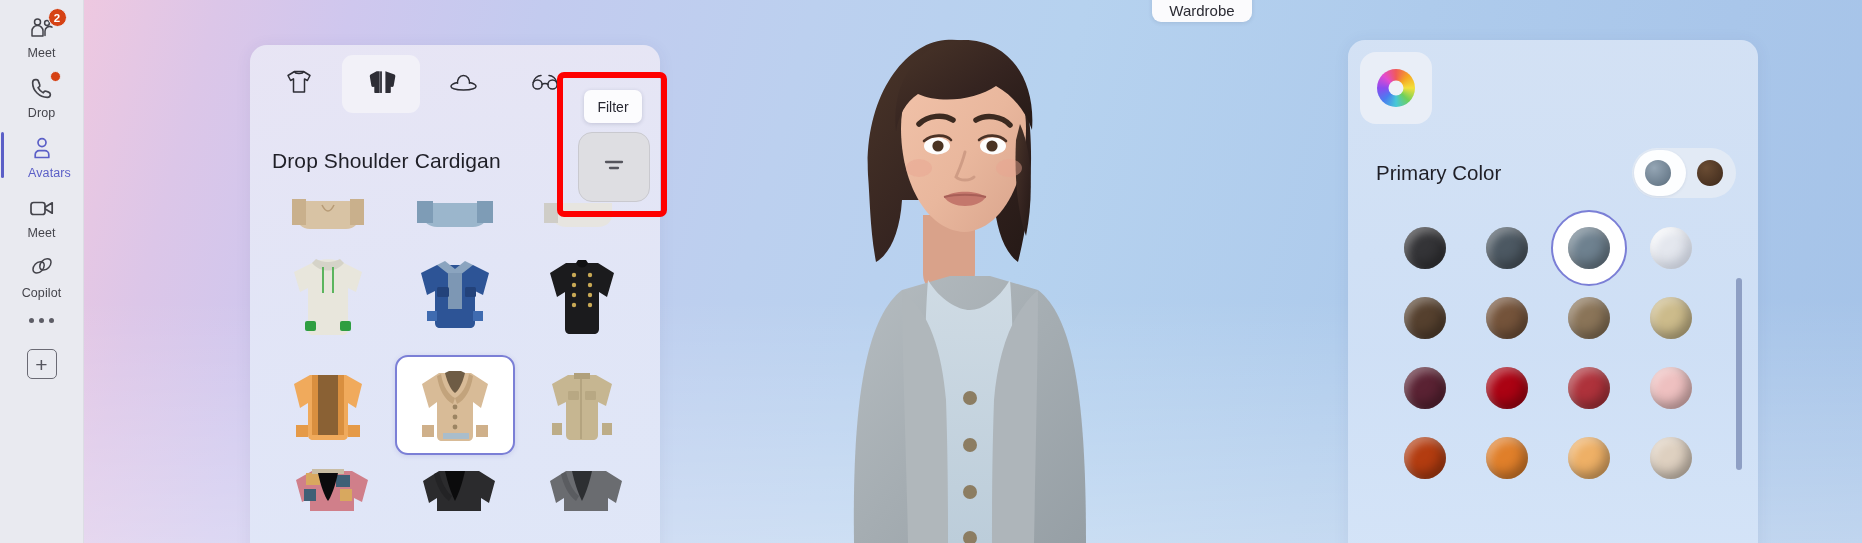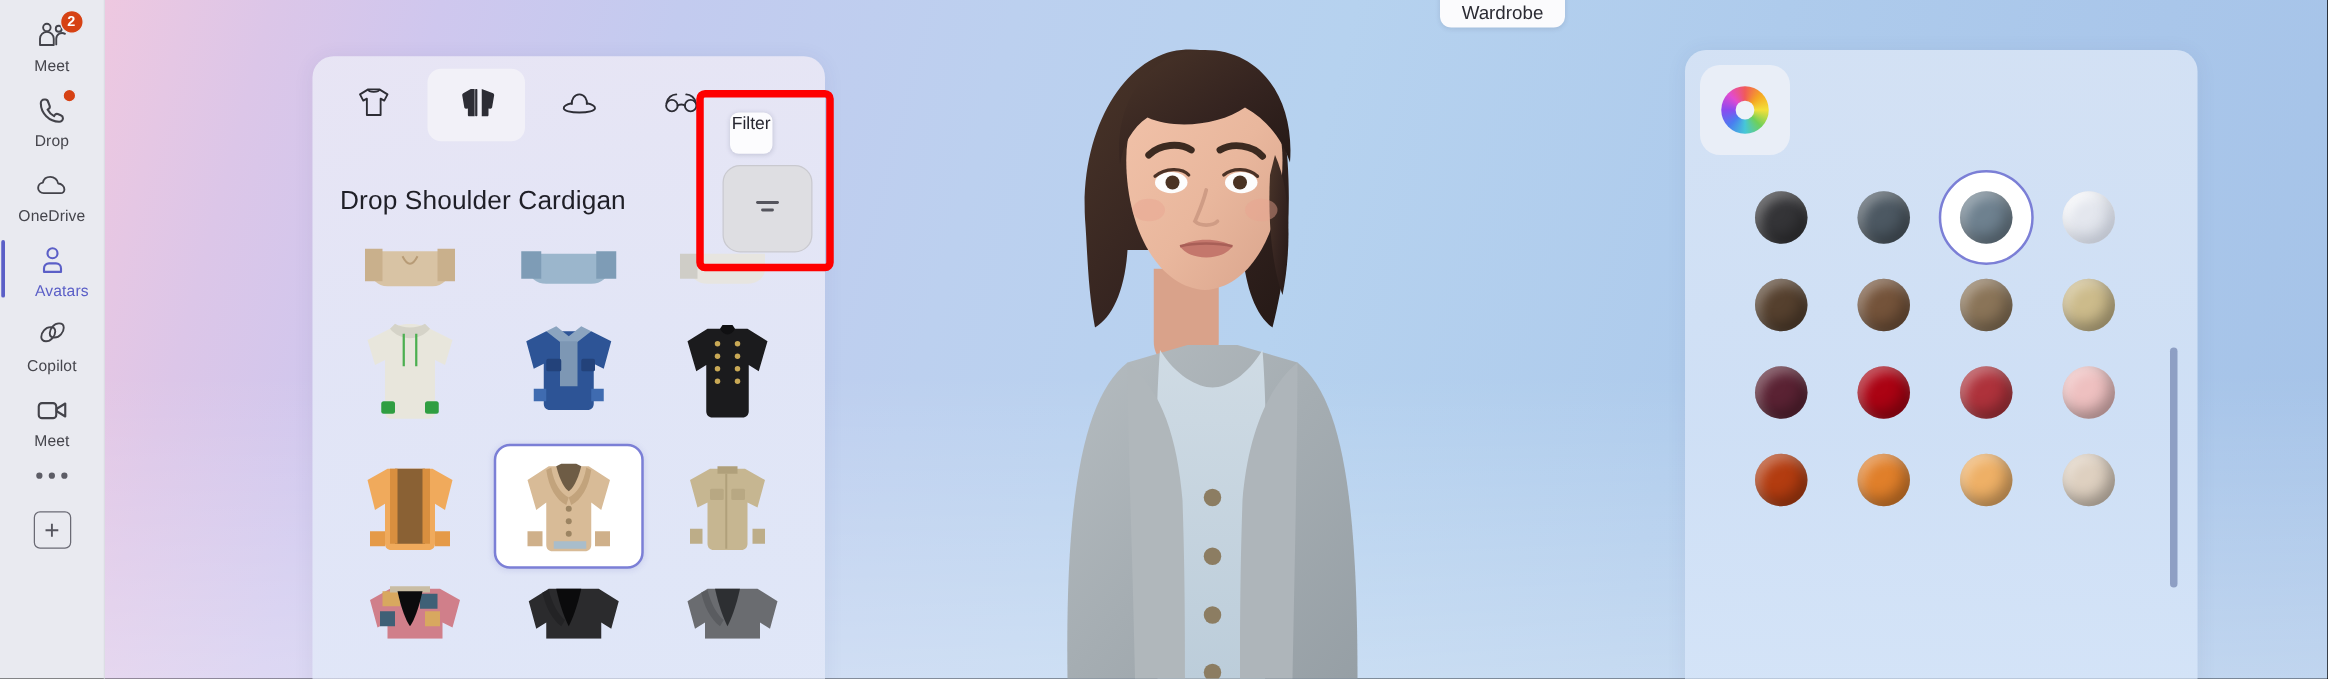--- a/index.html
+++ b/index.html
@@ -197,24 +197,24 @@
     left: 557px; top: 72px;
     width: 110px; height: 145px;
     border: 6px solid #fe0000;
     border-radius: 7px;
     z-index: 36;
     pointer-events: none;
   }
   .filter-tooltip {
     position: absolute;
     left: 584px; top: 90px;
-    width: 34px; height: 33px;
+    width: 58px; height: 33px;
     background:#fcfcfe;
     border-radius: 7px;
-    display:flex; justify-content:center;
+    display:flex; align-items:center; justify-content:center;
     font-size: 14px; color: #262630;
     box-shadow: 0 1px 4px rgba(40,45,80,.18);
     z-index: 35;
   }
   .filter-button {
     position: absolute;
     left: 578px; top: 132px;
     width: 72px; height: 70px;
     border-radius: 14px;
     background: #dedee2;
@@ -352,57 +352,49 @@
     <div class="rail-item">
       <div class="ico">
         <svg width="25" height="25" viewBox="0 0 24 24" fill="none" stroke="currentColor" stroke-width="1.6" stroke-linecap="round" stroke-linejoin="round">
           <path d="M6.2 3.5 C4.6 3.5 3.5 4.8 3.5 6.4 c0 7.6 6.5 14.1 14.1 14.1 1.6 0 2.9-1.1 2.9-2.7 0-1.1-.7-1.9-1.7-2.3l-2.3-.9c-.9-.3-1.8 0-2.3.8l-.5.8c-2.2-1.1-3.9-2.8-5-5l.8-.5c.8-.5 1.1-1.4.8-2.3l-.9-2.3C9 4.2 8.2 3.5 7.1 3.5z"></path>
         </svg>
       </div>
       <div class="lbl">Drop</div>
       <div class="badge-dot"></div>
     </div>
 
-    <div class="rail-item">
-      <div class="ico">
-        <svg width="28" height="20" viewBox="0 0 28 20" fill="none" stroke="currentColor" stroke-width="1.5" stroke-linejoin="round">
-          <path d="M7 16.5c-2.5 0-4.5-1.9-4.5-4.2 0-2.1 1.6-3.9 3.8-4.2C6.9 5.4 9.3 3.5 12.2 3.5c3.2 0 5.9 2.3 6.3 5.3 2.8.1 5 2.2 5 4.7 0 1.6-1.2 3-2.9 3z"></path>
-        </svg>
-      </div>
-      <div class="lbl">OneDrive</div>
-    </div>
 
     <div class="rail-item active">
       <div class="ico">
         <svg width="24" height="25" viewBox="0 0 24 25" fill="none" stroke="currentColor" stroke-width="1.7" stroke-linejoin="round">
           <circle cx="12" cy="6.6" r="4"></circle>
           <path d="M5.2 21.5v-2.8a4 4 0 0 1 4-4h5.6a4 4 0 0 1 4 4v2.8z"></path>
         </svg>
       </div>
       <div class="lbl">Avatars</div>
     </div>
 
     <div class="rail-item">
       <div class="ico">
+        <svg width="28" height="20" viewBox="0 0 28 20" fill="none" stroke="currentColor" stroke-width="1.7" stroke-linejoin="round">
+          <rect x="3" y="4.5" width="14" height="12" rx="2.6"></rect>
+          <path d="M17.4 9 24.2 4.8v10.4L17.4 11z"></path>
+        </svg>
+      </div>
+      <div class="lbl">Meet</div>
+    </div>
+
+    <div class="rail-item">
+      <div class="ico">
         <svg width="26" height="24" viewBox="0 0 26 24" fill="none" stroke="currentColor" stroke-width="1.5" stroke-linejoin="round">
           <path d="M4 13.5c0-3.6 3.4-7.8 7.4-7.8 2.4 0 3.8 1.5 3.8 3.5 0 3.6-3.4 7.8-7.4 7.8C5.4 17 4 15.5 4 13.5z"></path>
           <path d="M10.8 10.5c0-3.6 3.4-7.8 7.4-7.8 2.4 0 3.8 1.5 3.8 3.5 0 3.6-3.4 7.8-7.4 7.8-2.4 0-3.8-1.5-3.8-3.5z"></path>
         </svg>
       </div>
       <div class="lbl">Copilot</div>
-    </div>
-
-    <div class="rail-item">
-      <div class="ico">
-        <svg width="28" height="20" viewBox="0 0 28 20" fill="none" stroke="currentColor" stroke-width="1.7" stroke-linejoin="round">
-          <rect x="3" y="4.5" width="14" height="12" rx="2.6"></rect>
-          <path d="M17.4 9 24.2 4.8v10.4L17.4 11z"></path>
-        </svg>
-      </div>
-      <div class="lbl">Meet</div>
     </div>
 
     <div class="rail-more">
       <span></span>
       <span></span>
       <span></span>
     </div>
 
     <div class="rail-add">
       <span>+</span>
@@ -657,20 +649,33 @@
     </span>
   </div>
   <div class="filter-highlight"></div>
 
   <div class="panel-right">
 
     <div class="wheel-btn">
       <span class="color-wheel"></span>
     </div>
 
+    <div class="prim-row">
+      <div class="prim-label">Primary Color</div>
+
+      <div class="pscond-toggle">
+        <div class="knob"></div>
+        <div class="ps-sw">
+          <span class="ps-dot" style="background:radial-gradient(circle at 35% 30%, #95a6b5, #6c7e8e 70%, #55656f);"></span>
+        </div>
+        <div class="ps-sw">
+          <span class="ps-dot" style="background:radial-gradient(circle at 35% 30%, #6a4c33, #4a3322 70%, #33210f);"></span>
+        </div>
+      </div>
+    </div>
 
     <div class="swatch-grid">
       <div class="swatch-cell">
           <span class="swatch" style="background:#343437"></span>
         </div>
       <div class="swatch-cell">
           <span class="swatch" style="background:#4c5862"></span>
         </div>
       <div class="swatch-cell selected">
           <span class="swatch" style="background:#6e818f"></span>

